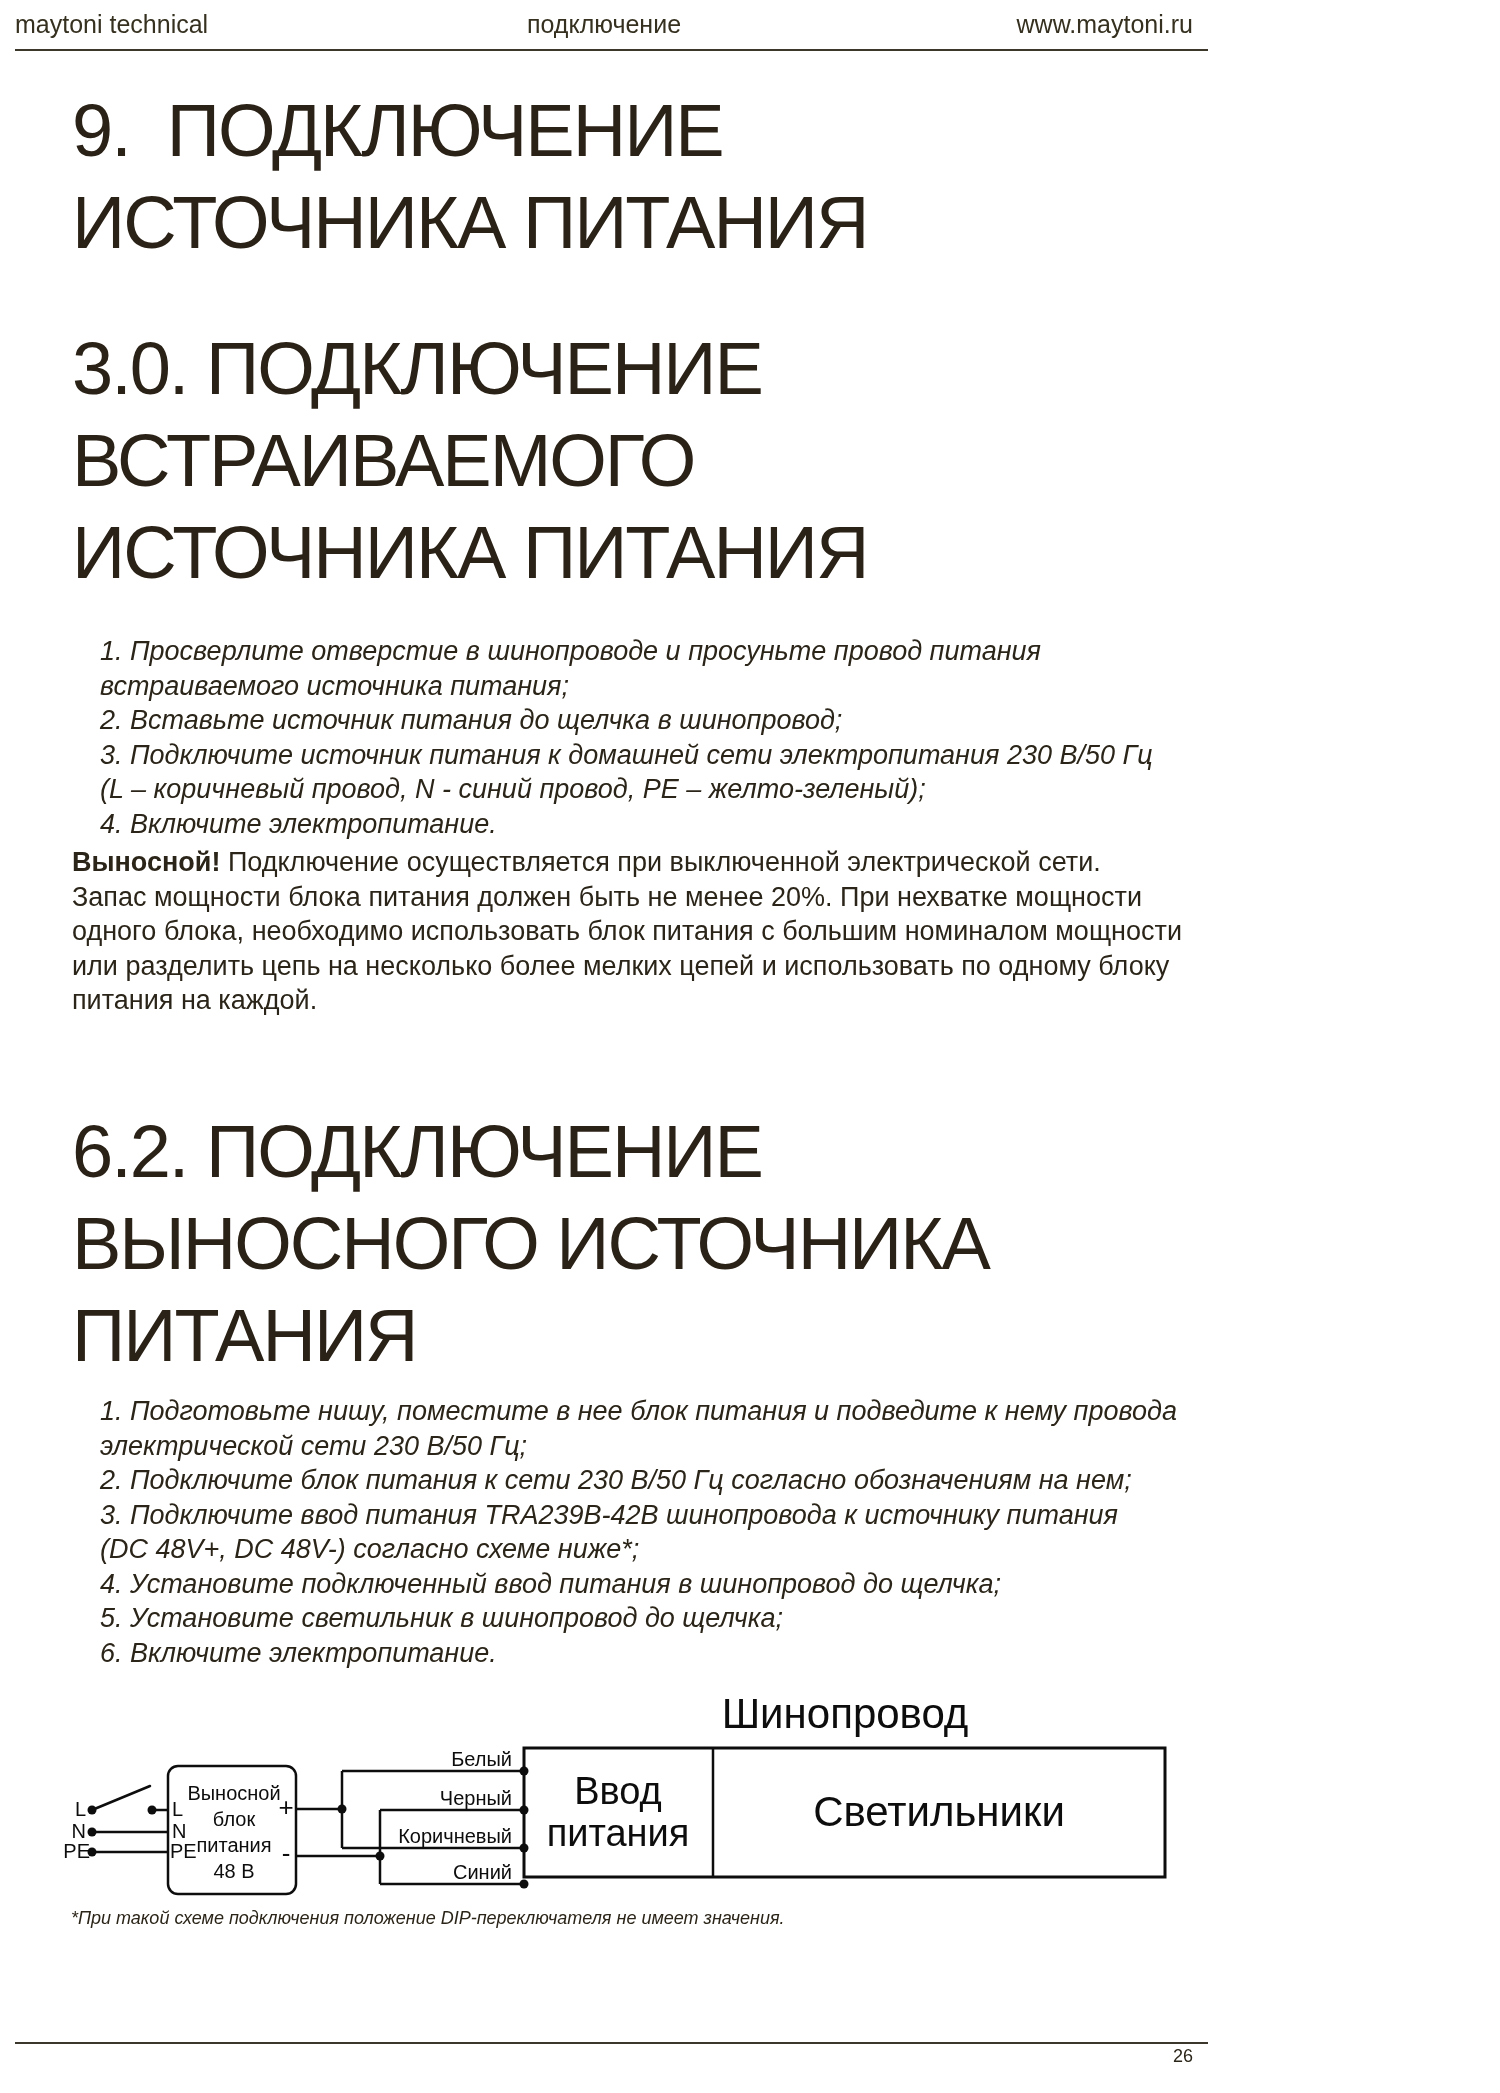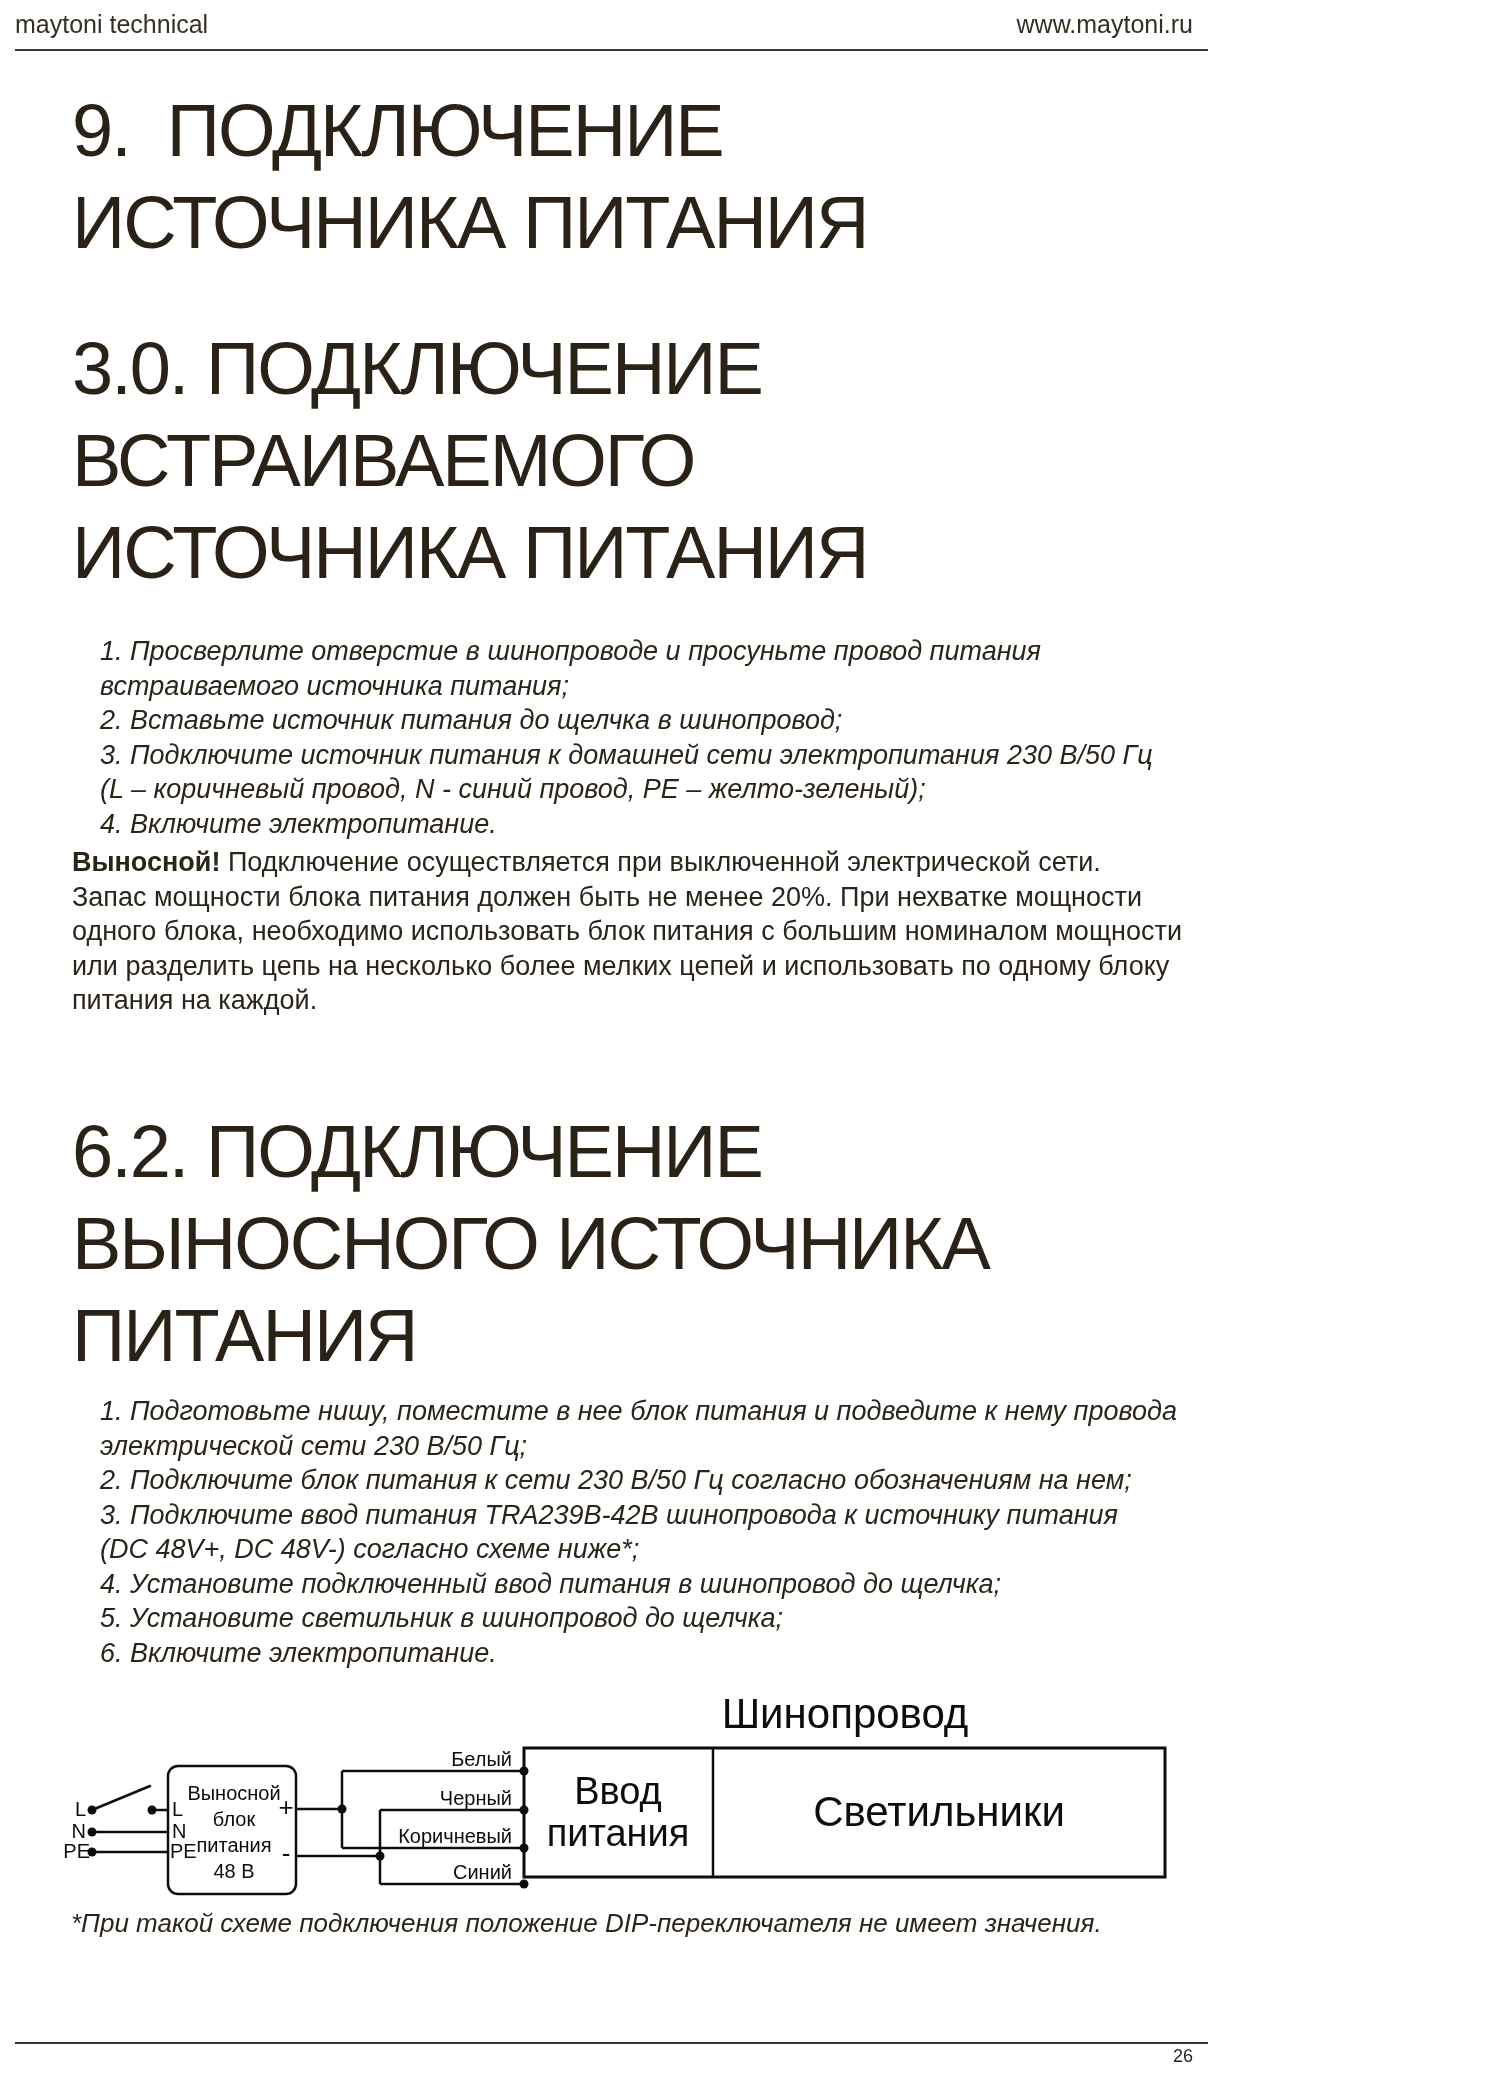--- a/index.html
+++ b/index.html
@@ -22,38 +22,39 @@
   #heading-61  { top:323px; }
   #heading-62  { top:1106px; }
   .body-text { font-size:27px; line-height:34.5px; white-space:pre-wrap; color:#2b2519; }
   .list { position:absolute; left:100px;font-style:italic; }
   #list-61 { top:634px; }
   #list-62 { top:1394px; }
   #warning { position:absolute; left:72px; top:845px; width:1180px; }
   #warning .bold { font-weight:700; }
   #footnote {
     position:absolute; left:71px; top:1908px;
-    font-size:26px; font-style:italic; color:#2b2519;
+    font-size:18px; font-style:italic; color:#2b2519;
   }
   #pagenum { position:absolute; right:15px; top:2046px; font-size:18px; color:#2b2519; }
   .diagram { position:absolute; left:40px; top:1680px; }
   .diagram text { font-family:"Liberation Sans", sans-serif; fill:#0d0d0d; }
   .d-title { font-size:42px; }
   .d-big   { font-size:42px; }
   .d-mid   { font-size:38px; }
   .d-small { font-size:20px; }
   .d-sign  { font-size:26px; }
   .diagram line, .diagram path, .diagram rect { stroke:#0d0d0d; fill:none; }
 </style>
 </head>
 <body>
 
 <div class="page">
 
   <div class="hdr hdr-left">maytoni technical</div>
+  <div class="hdr hdr-center">подключение</div>
   <div class="hdr hdr-right">www.maytoni.ru</div>
   <div class="rule rule-top"></div>
 
   <div class="h" id="heading-6">9.  ПОДКЛЮЧЕНИЕ
 ИСТОЧНИКА ПИТАНИЯ</div>
   <div class="h" id="heading-61">3.0. ПОДКЛЮЧЕНИЕ
 ВСТРАИВАЕМОГО
 ИСТОЧНИКА ПИТАНИЯ</div>
   <div class="h" id="heading-62">6.2. ПОДКЛЮЧЕНИЕ
 ВЫНОСНОГО ИСТОЧНИКА

